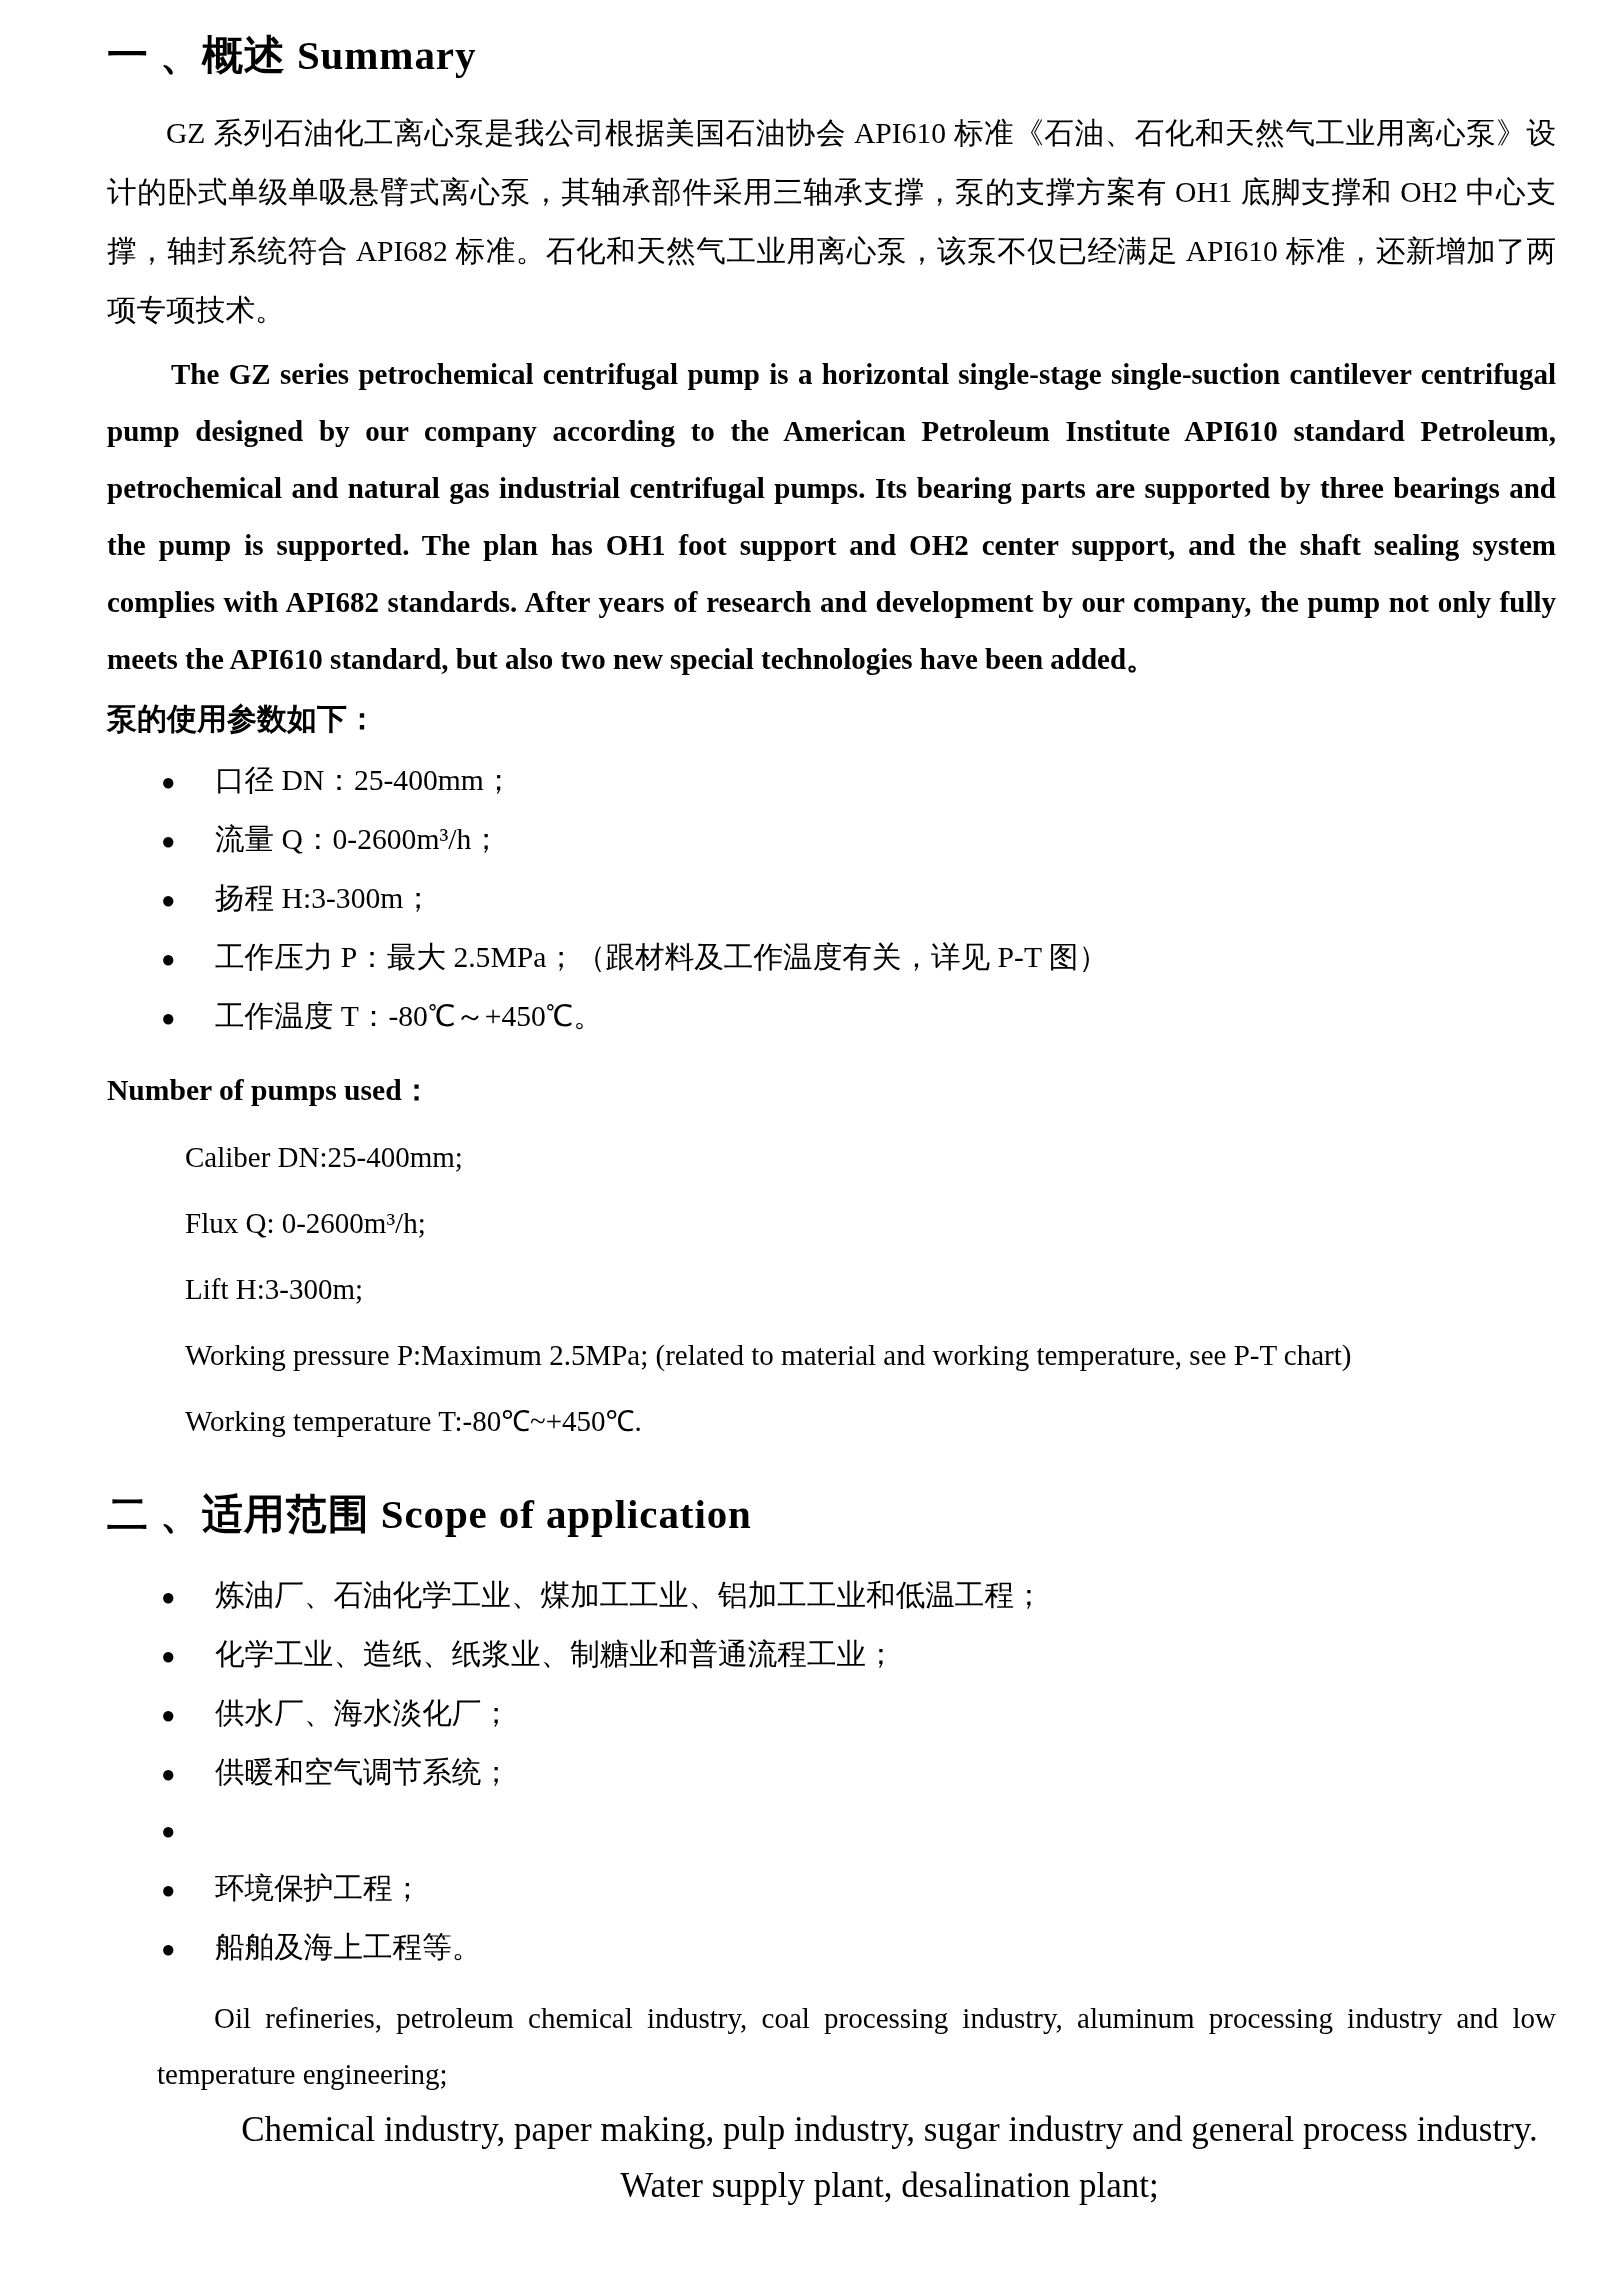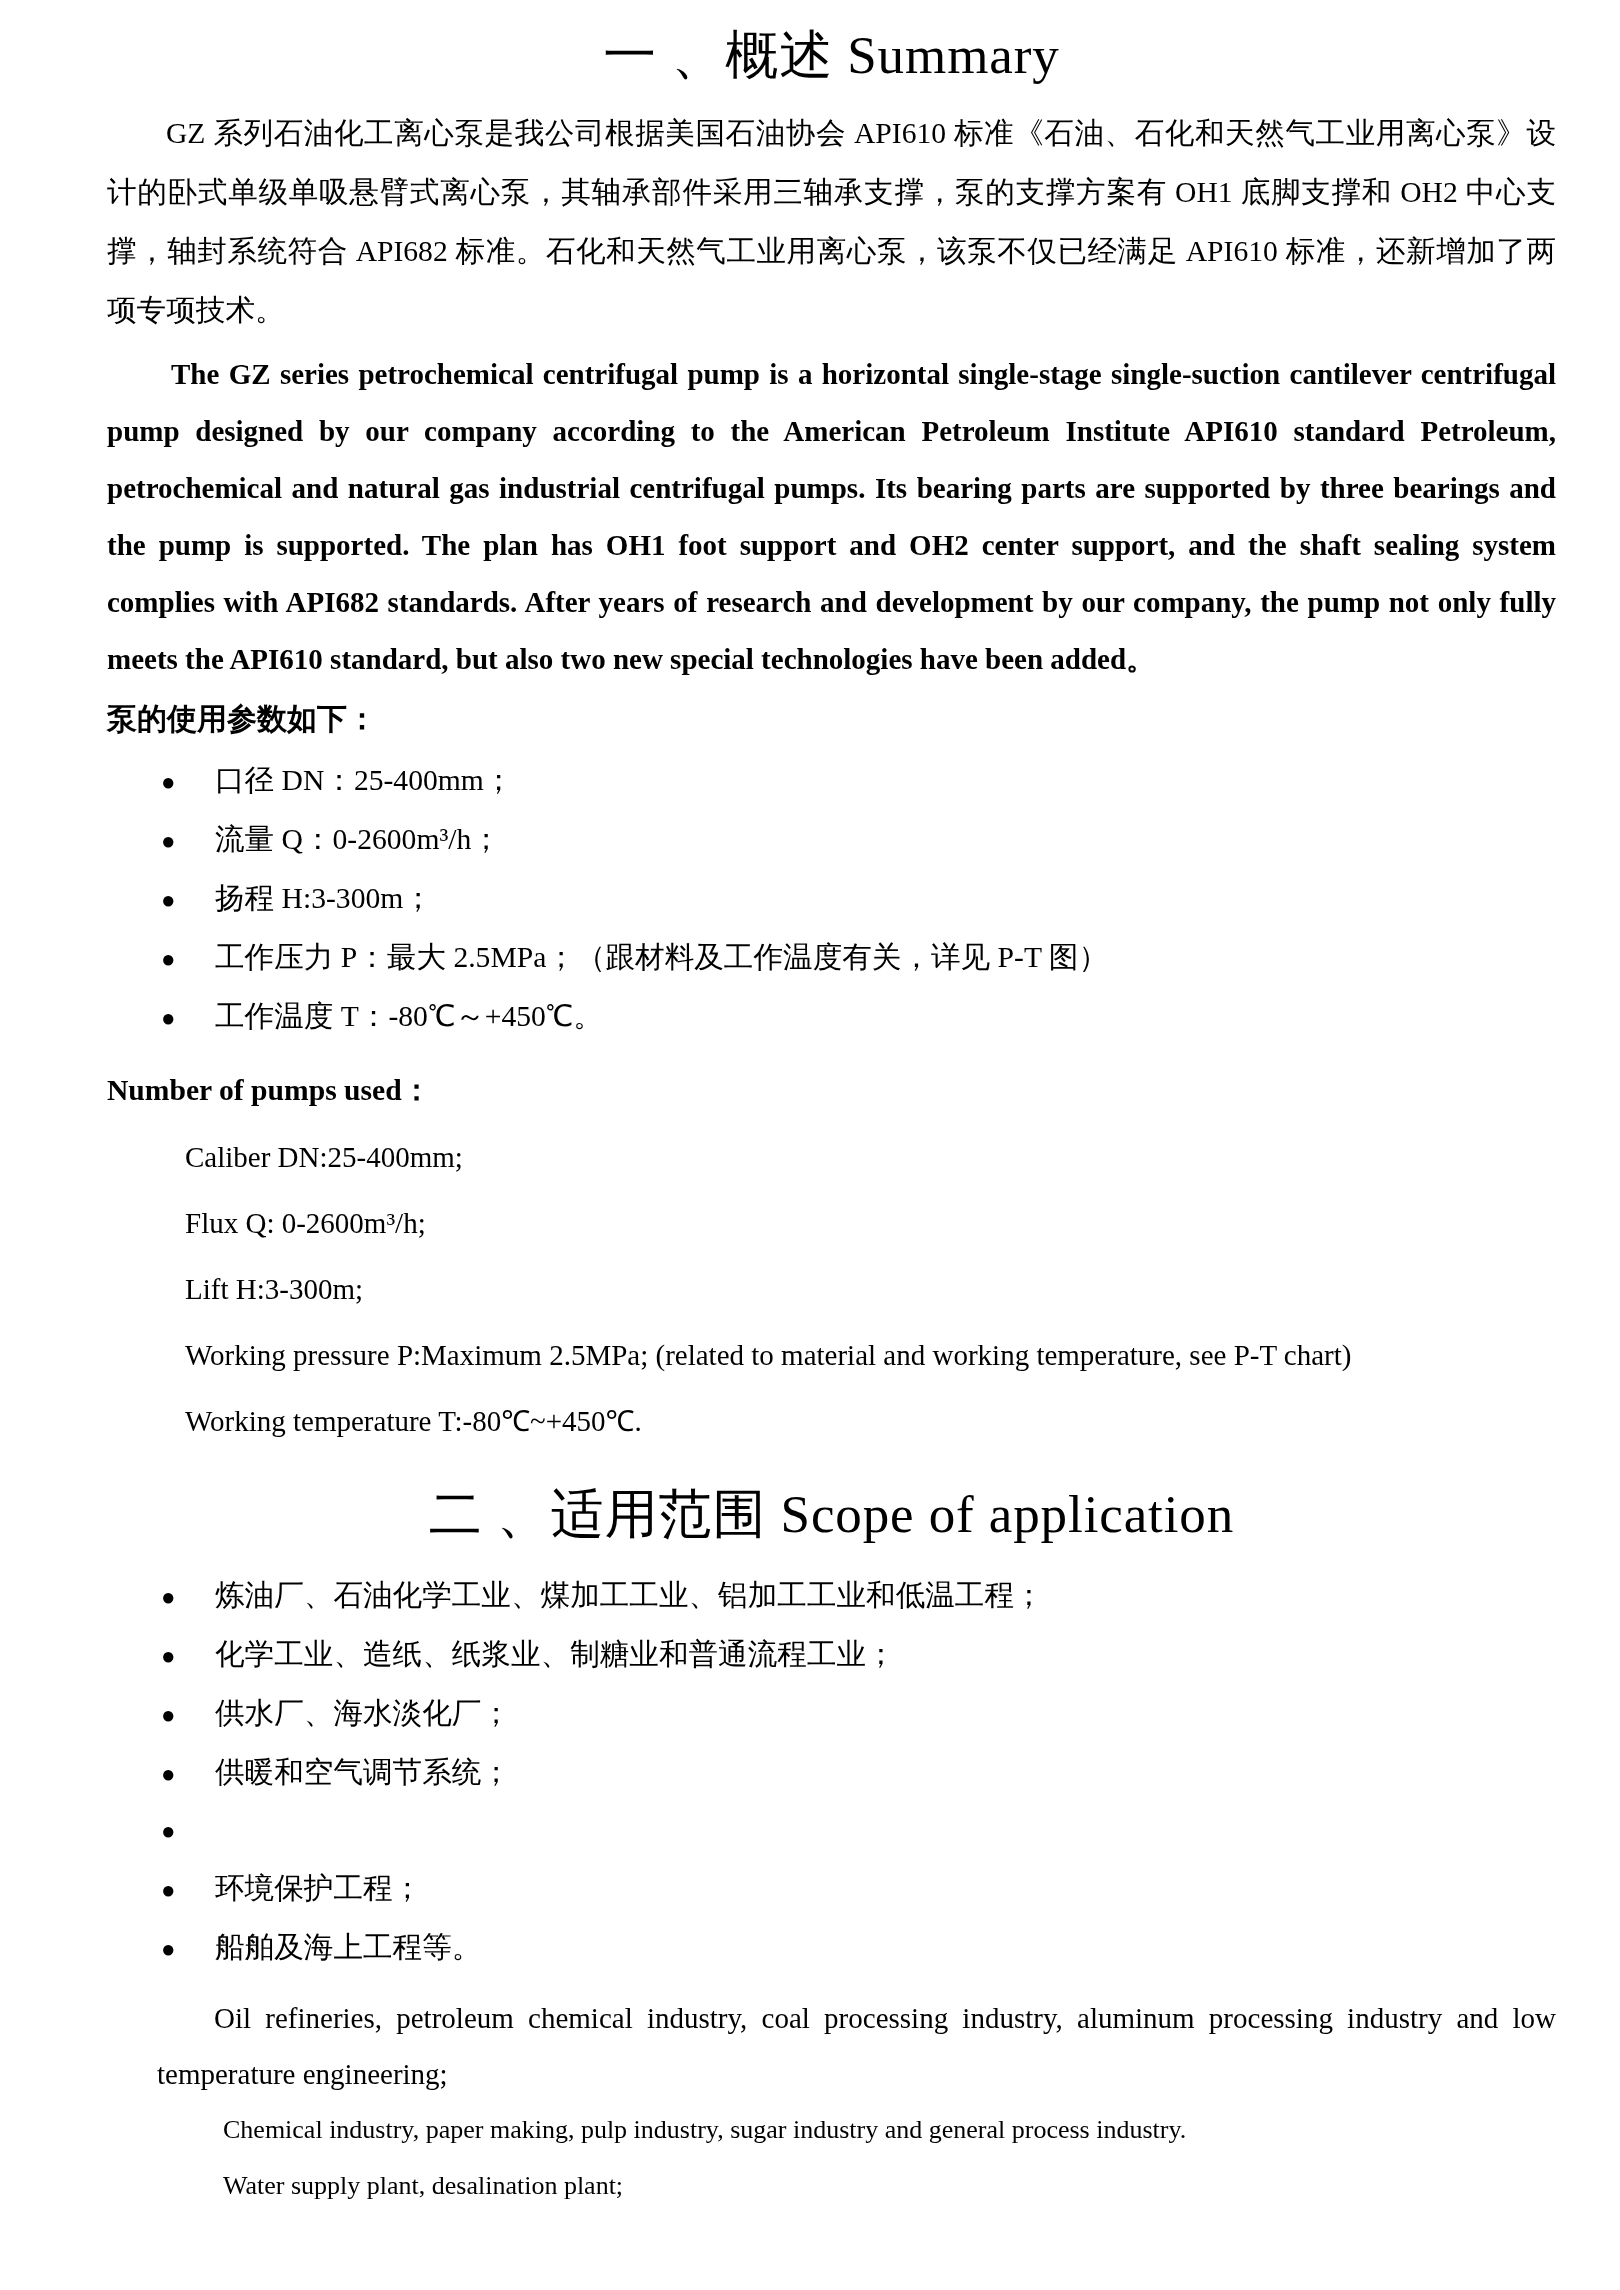--- a/index.html
+++ b/index.html
@@ -16,27 +16,26 @@
     font-family: "Liberation Serif", serif;
   }
   .page {
     box-sizing: border-box;
     width: 1620px;
     height: 2291px;
     padding: 12.5px 64px 0 107px;
     background: #ffffff;
   }
   h1.sec-heading, h2.sec-heading {
-    font-size: 53px;
-    font-weight: normal;
+    font-size: 41px;
+    font-weight: bold;
     line-height: 56px;
     margin: 0;
     font-family: "Liberation Serif", serif;
     letter-spacing: 0.9px;
-    text-align: center;
   }
   h1.sec-heading { margin: 14.3px 0 21.5px 0; }
   h2.sec-heading { margin: 36px 0 25px 0; }
 
   p.zh-para {
     font-size: 29.6px;
     line-height: 59px;
     text-align: justify;
     text-indent: 59px;
     margin: 0;
@@ -86,23 +85,24 @@
     margin: 8px;
   }
   p.app-en-first {
     font-size: 29px;
     line-height: 56px;
     margin: 12.5px 0 0 50px;
     text-indent: 57px;
     text-align: justify;
   }
   p.app-en-line {
-    font-size: 26px;
+    font-size: 35px;
     line-height: 56px;
     margin: 0 0 0 116px;
+    text-align: center;
   }
 </style>
 </head>
 <body>
 
 <div class="page">
 
   <h1 class="sec-heading">一 、概述 Summary</h1>
 
   <p class="zh-para">GZ 系列石油化工离心泵是我公司根据美国石油协会 API610 标准《石油、石化和天然气工业用离心泵》设计的卧式单级单吸悬臂式离心泵，其轴承部件采用三轴承支撑，泵的支撑方案有 OH1 底脚支撑和 OH2 中心支撑，轴封系统符合 API682 标准。石化和天然气工业用离心泵，该泵不仅已经满足 API610 标准，还新增加了两项专项技术。</p>

